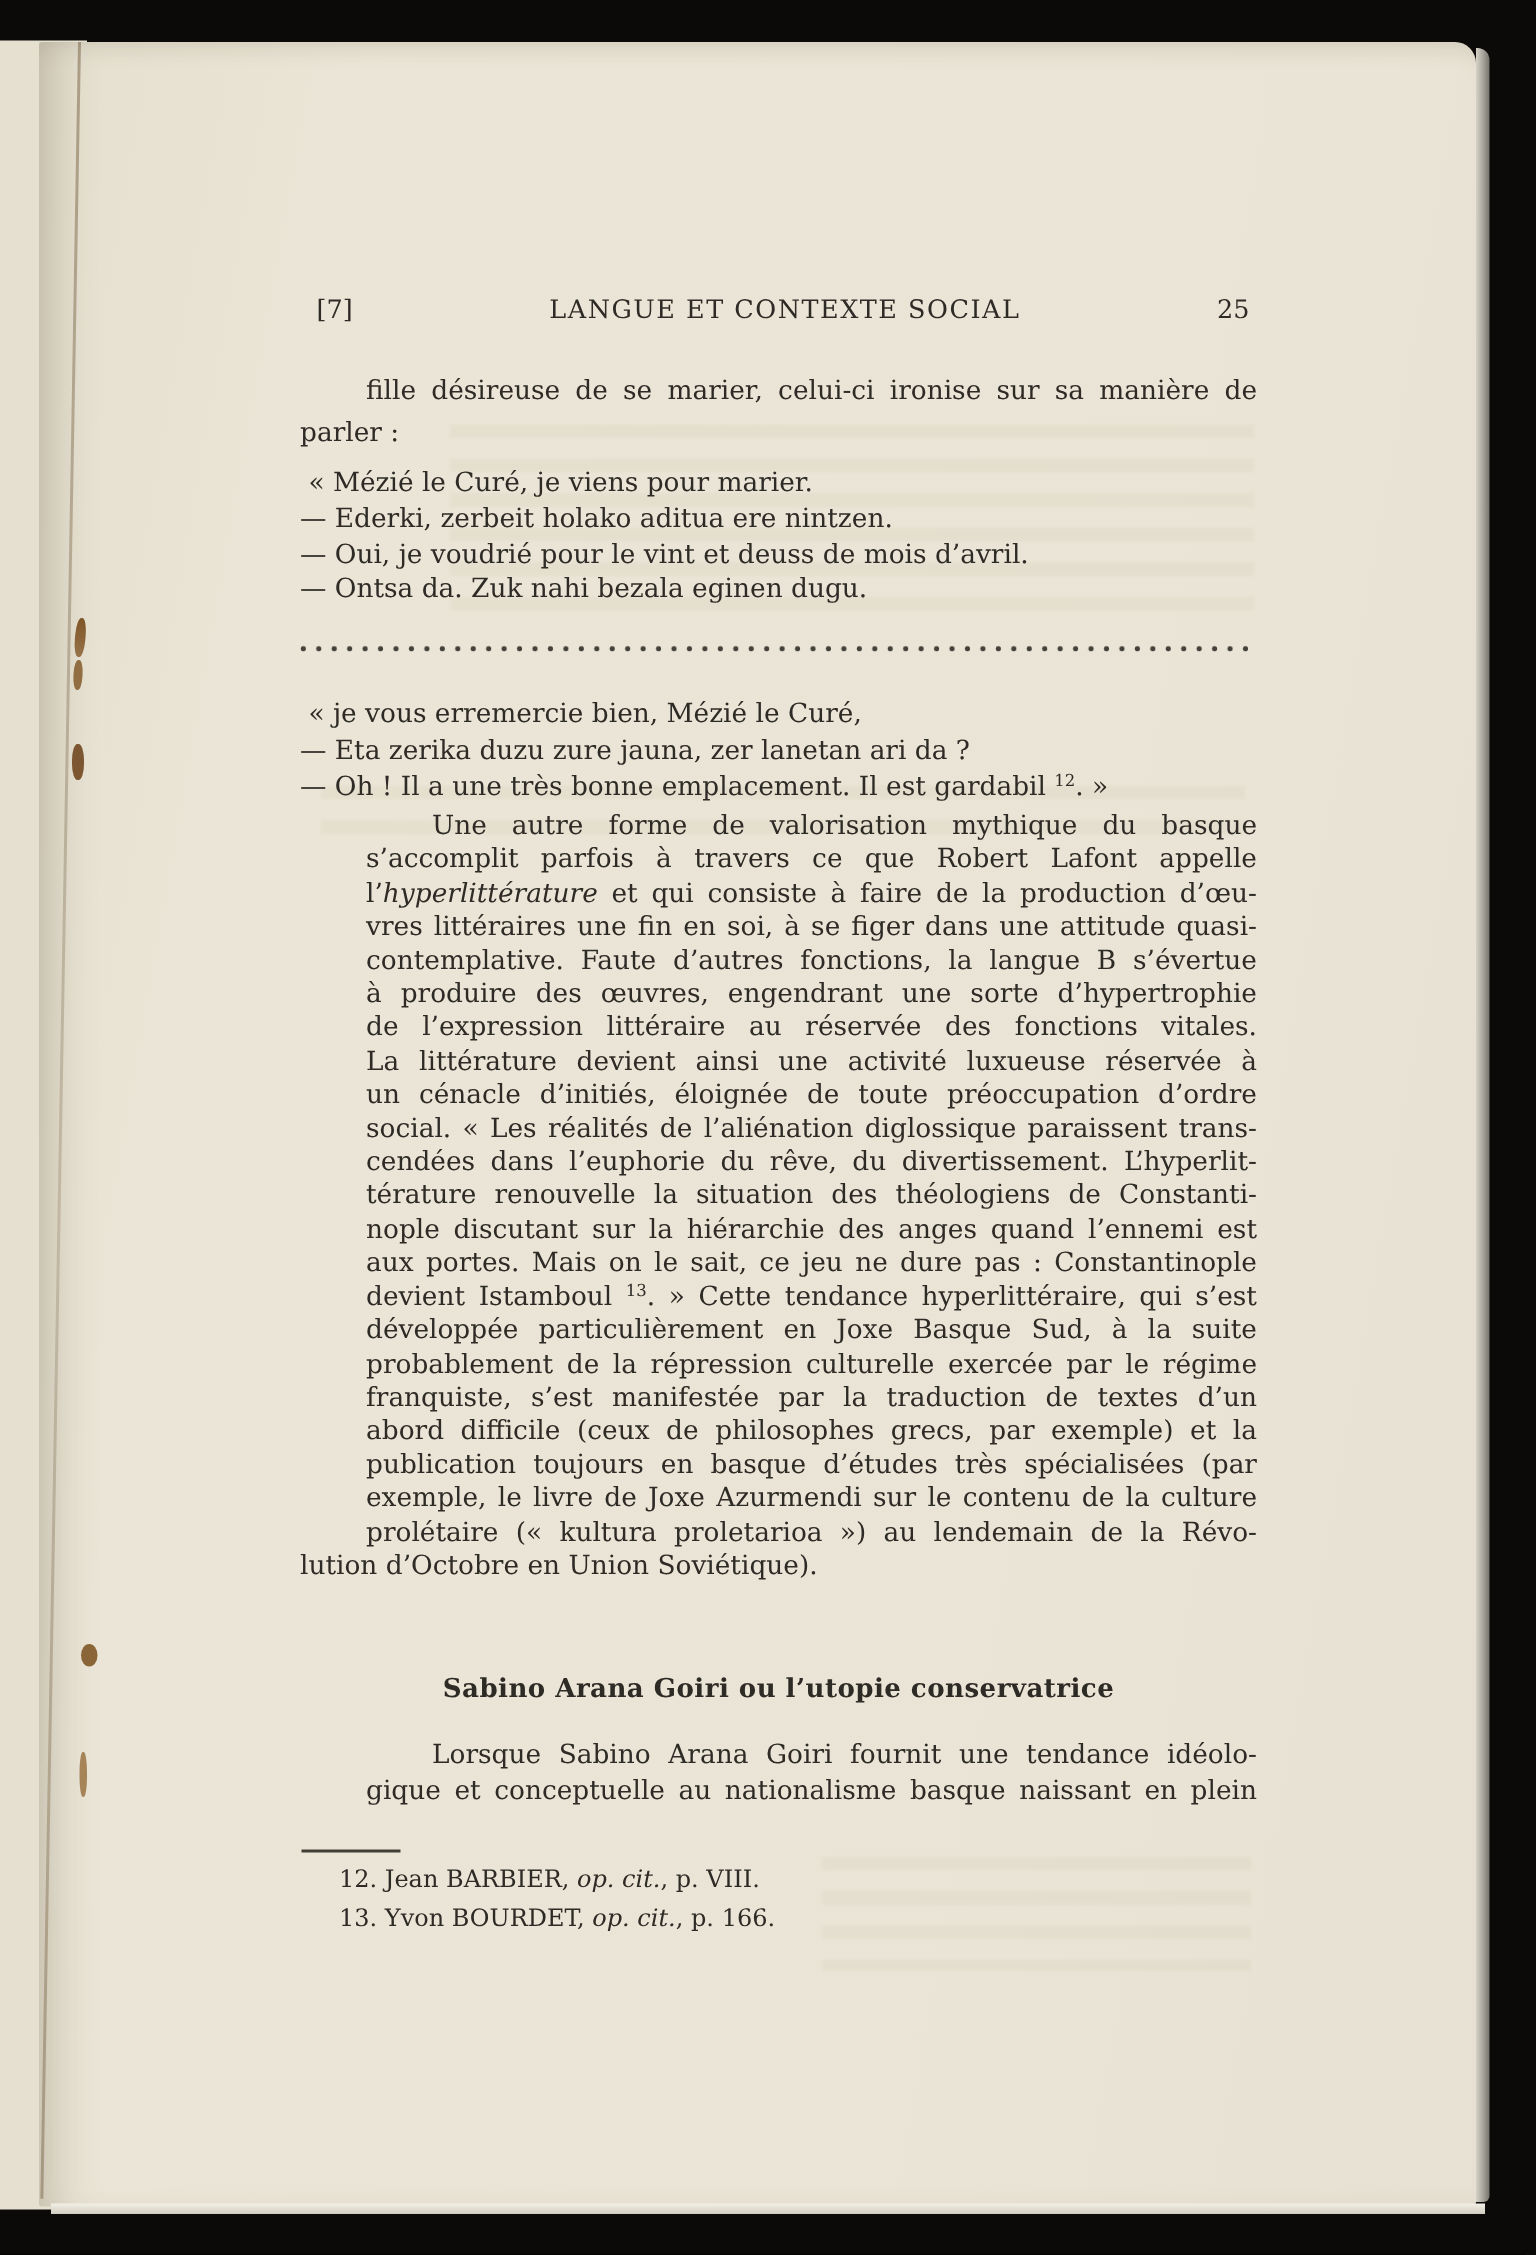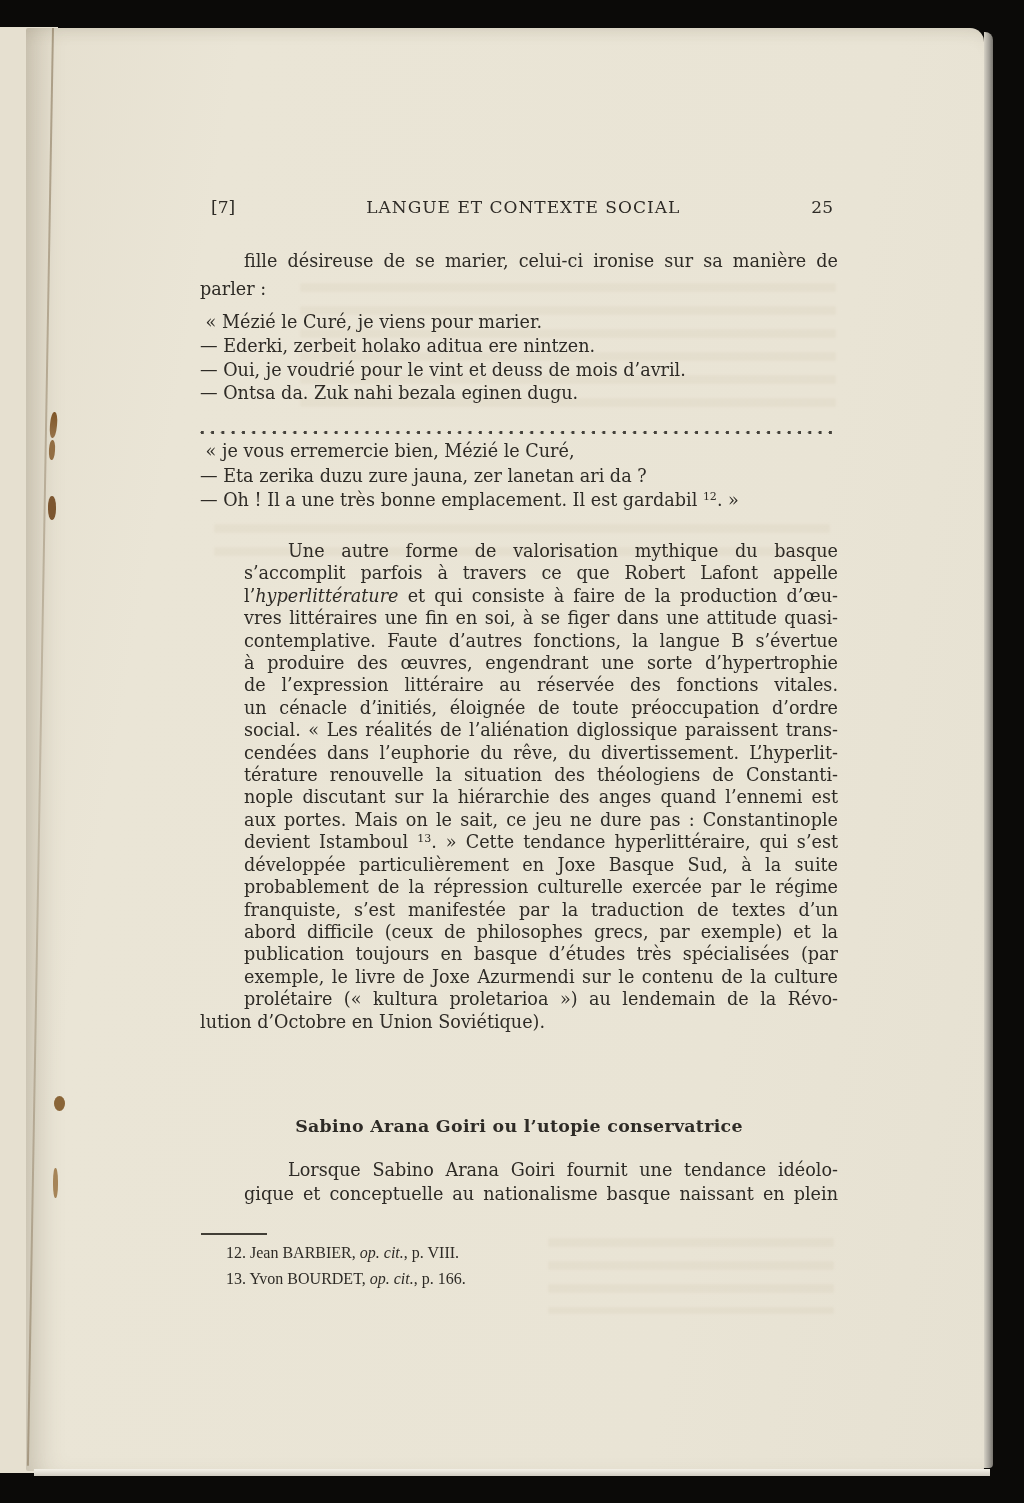--- a/index.html
+++ b/index.html
@@ -49,26 +49,26 @@
   .text-column{position:absolute;left:200px;top:0;width:638px;font-size:17.6px;}
   .blk{position:absolute;left:0;right:0;}
   .pg-header{top:197px;display:flex;justify-content:space-between;align-items:baseline;
     font-size:17px;line-height:20px;padding:0 5px 0 11px;}
   .hdr-title{letter-spacing:1px;}
   [data-key=para1]{top:248px;line-height:27.5px;}
   [data-key=dialogue1]{top:311px;line-height:23.8px;}
   [data-key=dots1]{top:429px;height:7px;
     background-image:radial-gradient(circle at 2.2px 3.5px,#44413a 1.5px,rgba(0,0,0,0) 2px);
     background-size:10.3px 7px;background-repeat:repeat-x;}
-  [data-key=dialogue2]{top:439px;line-height:24.6px;}
+  [data-key=dialogue2]{top:464px;line-height:24.6px;}
   [data-key=para2]{top:540px;line-height:22.4px;}
   [data-key=heading1]{top:1116px;text-align:center;font-weight:bold;font-size:17.4px;letter-spacing:.3px;}
   [data-key=para3]{top:1158px;line-height:24px;}
   [data-key=fnrule]{top:1233px;left:1px;right:auto;width:66px;height:2px;background:#413e36;}
-  [data-key=footnotes]{top:1240px;line-height:25.6px;font-size:16px;padding-left:26px;font-family:Liberation Serif, serif;}
+  [data-key=footnotes]{top:1240px;line-height:25.6px;font-size:16px;padding-left:26px;}
   .line{white-space:normal;}
   .line.just{text-align:justify;text-align-last:justify;margin-left:44px;}
   .line.ind{padding-left:44px;}
   sup{font-size:11px;line-height:0;vertical-align:baseline;position:relative;top:-6px;}
   i{font-style:italic;}
 </style>
 </head>
 <body>
 
 <div class="photo">
@@ -110,20 +110,21 @@
         <div class="line">— Oh ! Il a une très bonne emplacement. Il est gardabil <sup>12</sup>. »</div>
       </div>
       <div class="blk para" data-key="para2">
         <div class="line just ind">Une autre forme de valorisation mythique du basque</div>
         <div class="line just">s’accomplit parfois à travers ce que Robert Lafont appelle</div>
         <div class="line just">l’<i>hyperlittérature</i> et qui consiste à faire de la production d’œu-</div>
         <div class="line just">vres littéraires une fin en soi, à se figer dans une attitude quasi-</div>
         <div class="line just">contemplative. Faute d’autres fonctions, la langue B s’évertue</div>
         <div class="line just">à produire des œuvres, engendrant une sorte d’hypertrophie</div>
         <div class="line just">de l’expression littéraire au réservée des fonctions vitales.</div>
+        <div class="line just">La littérature devient ainsi une activité luxueuse réservée à</div>
         <div class="line just">un cénacle d’initiés, éloignée de toute préoccupation d’ordre</div>
         <div class="line just">social. « Les réalités de l’aliénation diglossique paraissent trans-</div>
         <div class="line just">cendées dans l’euphorie du rêve, du divertissement. L’hyperlit-</div>
         <div class="line just">térature renouvelle la situation des théologiens de Constanti-</div>
         <div class="line just">nople discutant sur la hiérarchie des anges quand l’ennemi est</div>
         <div class="line just">aux portes. Mais on le sait, ce jeu ne dure pas : Constantinople</div>
         <div class="line just">devient Istamboul <sup>13</sup>. » Cette tendance hyperlittéraire, qui s’est</div>
         <div class="line just">développée particulièrement en Joxe Basque Sud, à la suite</div>
         <div class="line just">probablement de la répression culturelle exercée par le régime</div>
         <div class="line just">franquiste, s’est manifestée par la traduction de textes d’un</div>

